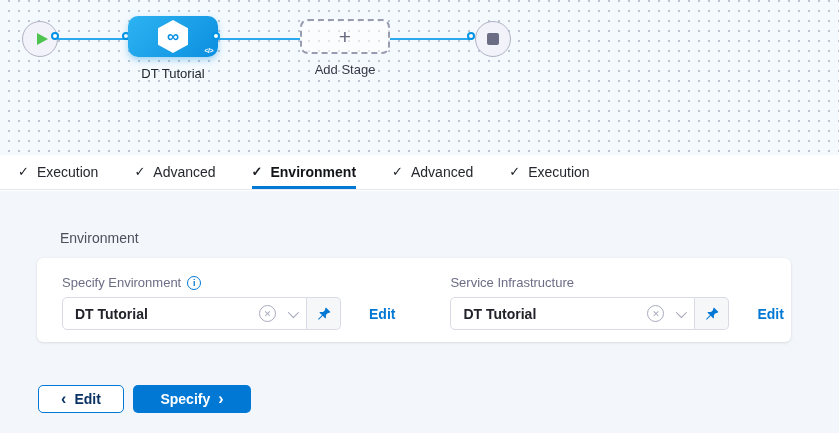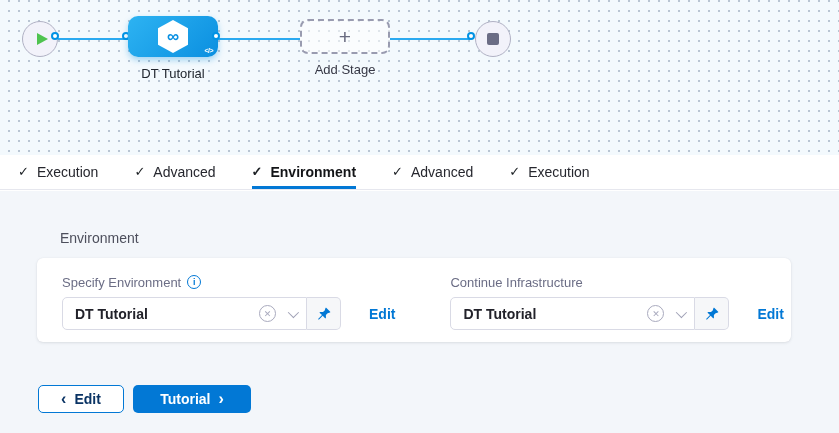--- a/index.html
+++ b/index.html
@@ -72,21 +72,21 @@
     position:absolute; left:0; top:191px; width:839px; height:242px; background:#f3f6fa;
   }
   .section-title { position:absolute; left:60px; top:39px; font-size:14px; color:#4d4f5c; }
   .card {
     position:absolute; left:37px; top:67px; width:754px; height:84px; background:#fff; border-radius:6px;
     box-shadow:0 1px 3px rgba(96,97,112,.16), 0 0 1px rgba(40,41,61,.08);
     display:flex; padding:17px 25px 0 25px;
   }
   .field-group { display:flex; flex-direction:column; }
   .field-group.env { margin-right:55px; }
-  .field-label-row { display:flex; align-items:flex-start; gap:6px; font-size:13px; color:#6b6d85; margin-bottom:7px; }
+  .field-label-row { display:flex; align-items:flex-end; gap:6px; font-size:13px; color:#6b6d85; margin-bottom:7px; }
   .info-icon {
     width:14px; height:14px; border:1.2px solid #0278d5; border-radius:50%;
     color:#0278d5; font-size:9px; font-weight:bold; font-style:normal;
     display:flex; align-items:center; justify-content:center; cursor:pointer;
   }
   .field-row { display:flex; align-items:center; }
   .input-group { display:flex; }
   .select-box {
     width:245px; height:33px; background:#fff; border:1px solid #d9dae5; border-radius:5px 0 0 5px;
     display:flex; align-items:center; padding:0 10px 0 12px;
@@ -207,21 +207,21 @@
                 <path d="M9.2 0.8 L13.2 4.8 C13.4 5 13.3 5.4 13 5.5 L10.6 6.3 L8.9 8 L8.9 10.9 C8.9 11.3 8.4 11.5 8.1 11.2 L5.7 8.8 L1.8 12.7 L1.1 12 L5 8.1 L2.8 5.9 C2.5 5.6 2.7 5.1 3.1 5.1 L6 5.1 L7.7 3.4 L8.5 1 C8.6 0.7 9 0.6 9.2 0.8 Z"></path>
               </svg>
             </div>
           </div>
           <span class="edit-link">Edit</span>
         </div>
       </div>
 
       <div class="field-group">
         <div class="field-label-row">
-          <span>Continue Infrastructure</span>
+          <span>Service Infrastructure</span>
         </div>
         <div class="field-row">
           <div class="input-group">
             <div class="select-box">
               <input value="DT Tutorial" style="">
               <span class="clear-icon">
                   <span>✕</span>
                 </span>
               <span class="chev-down"></span>
             </div>
@@ -235,18 +235,18 @@
         </div>
       </div>
 
     </div>
 
     <button class="btn btn-back">
       <span class="glyph">‹</span>
       <span>Edit</span>
     </button>
     <button class="btn btn-continue">
-      <span>Tutorial</span>
+      <span>Specify</span>
       <span class="glyph">›</span>
     </button>
   </div>
 
 </div>
 
 </body></html>

